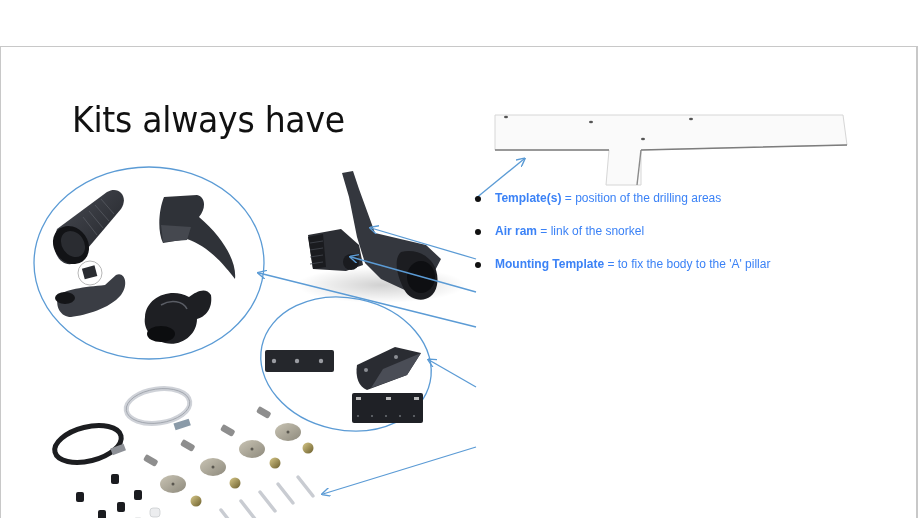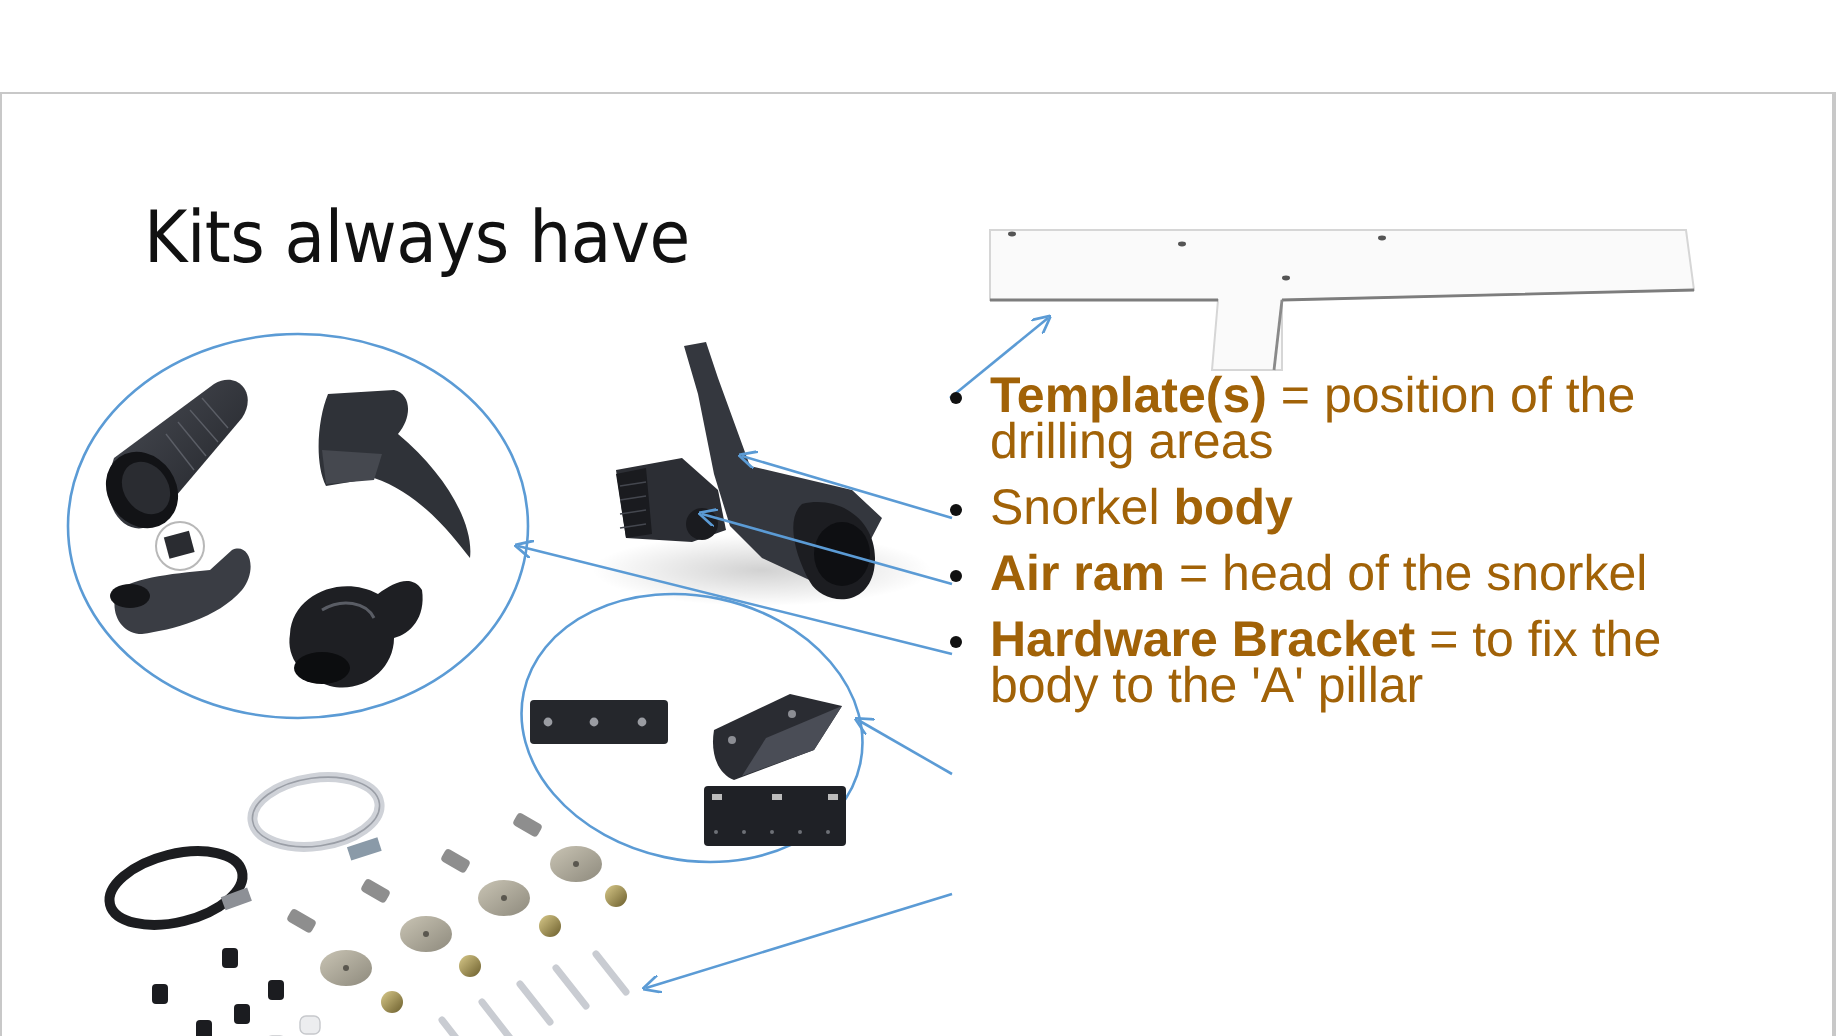--- a/index.html
+++ b/index.html
@@ -13,21 +13,21 @@
     }
     .title {
       position: absolute; left: 71px; top: 52px;
       font-size: 36px; color: #111111; letter-spacing: -0.3px;
       font-family: "DejaVu Sans", sans-serif; font-weight: normal;
       transform: scaleX(0.92); transform-origin: left top;
     }
     .bullets {
       position: absolute; left: 470px; top: 140px; width: 400px;
       margin: 0; padding: 0; list-style: none;
-      font-family: "Liberation Sans", sans-serif; font-size: 25px; color: #a16207;
+      font-family: "Liberation Sans", sans-serif; font-size: 12px; color: #3b82f6;
       line-height: 23px;
     }
     .bullets li { position: relative; padding-left: 24px; margin-bottom: 10px; }
     .bullets li .dot {
       position: absolute; left: 4px; top: 9px; width: 6px; height: 6px;
       border-radius: 50%; background: #111;
     }
     .bullets b { font-weight: bold; }
     svg.art { position: absolute; left: 0; top: 0; }
   </style>
@@ -207,25 +207,21 @@
 
   <div class="title">Kits always have</div>
 
   <ul class="bullets">
     <li>
       <span class="dot"></span>
       <b>Template(s)</b><span> = position of the drilling areas</span>
     </li>
     <li>
       <span class="dot"></span>
-      <span>Snorkel </span><b>body</b>
+      <b>Air ram</b><span> = link of the snorkel</span>
     </li>
     <li>
       <span class="dot"></span>
-      <b>Air ram</b><span> = head of the snorkel</span>
-    </li>
-    <li>
-      <span class="dot"></span>
-      <b>Hardware Bracket</b><span> = to fix the body to the 'A' pillar</span>
+      <b>Mounting Template</b><span> = to fix the body to the 'A' pillar</span>
     </li>
   </ul>
 
 </div>
 
 </body></html>

